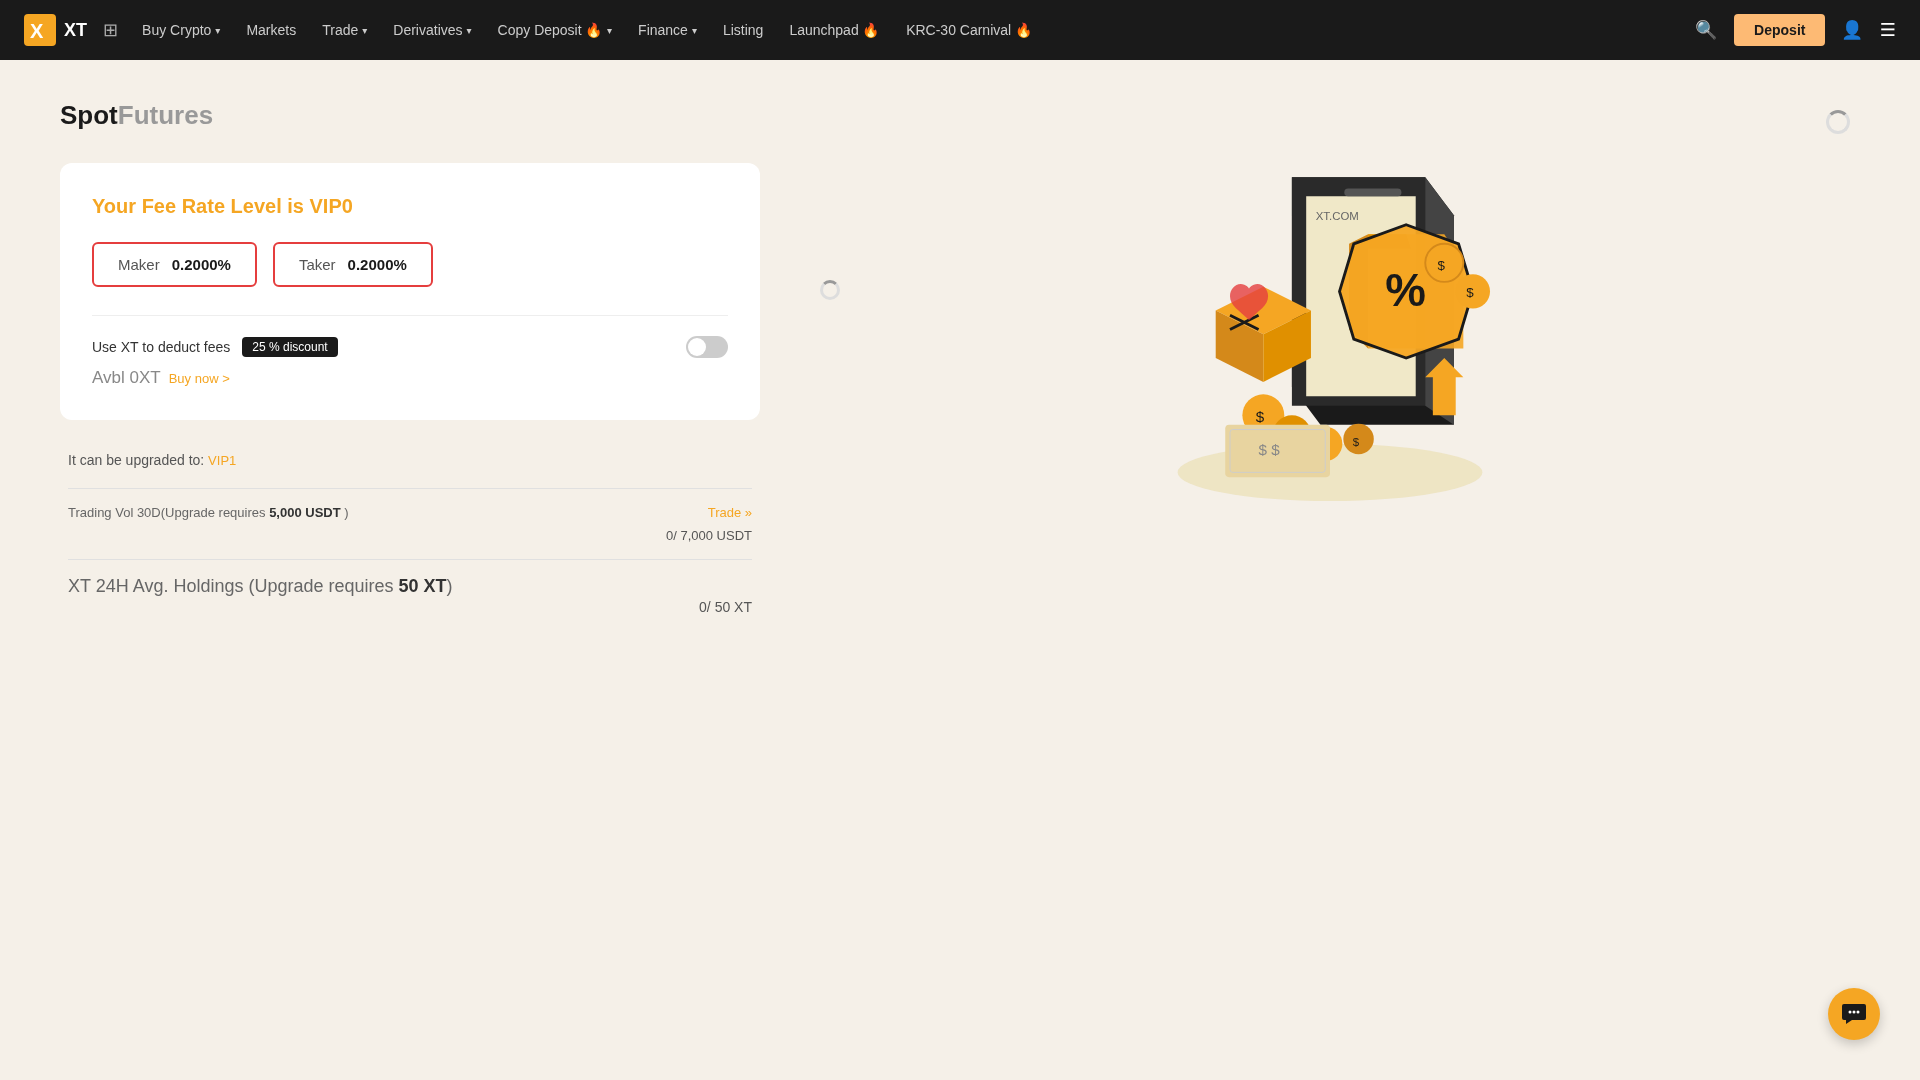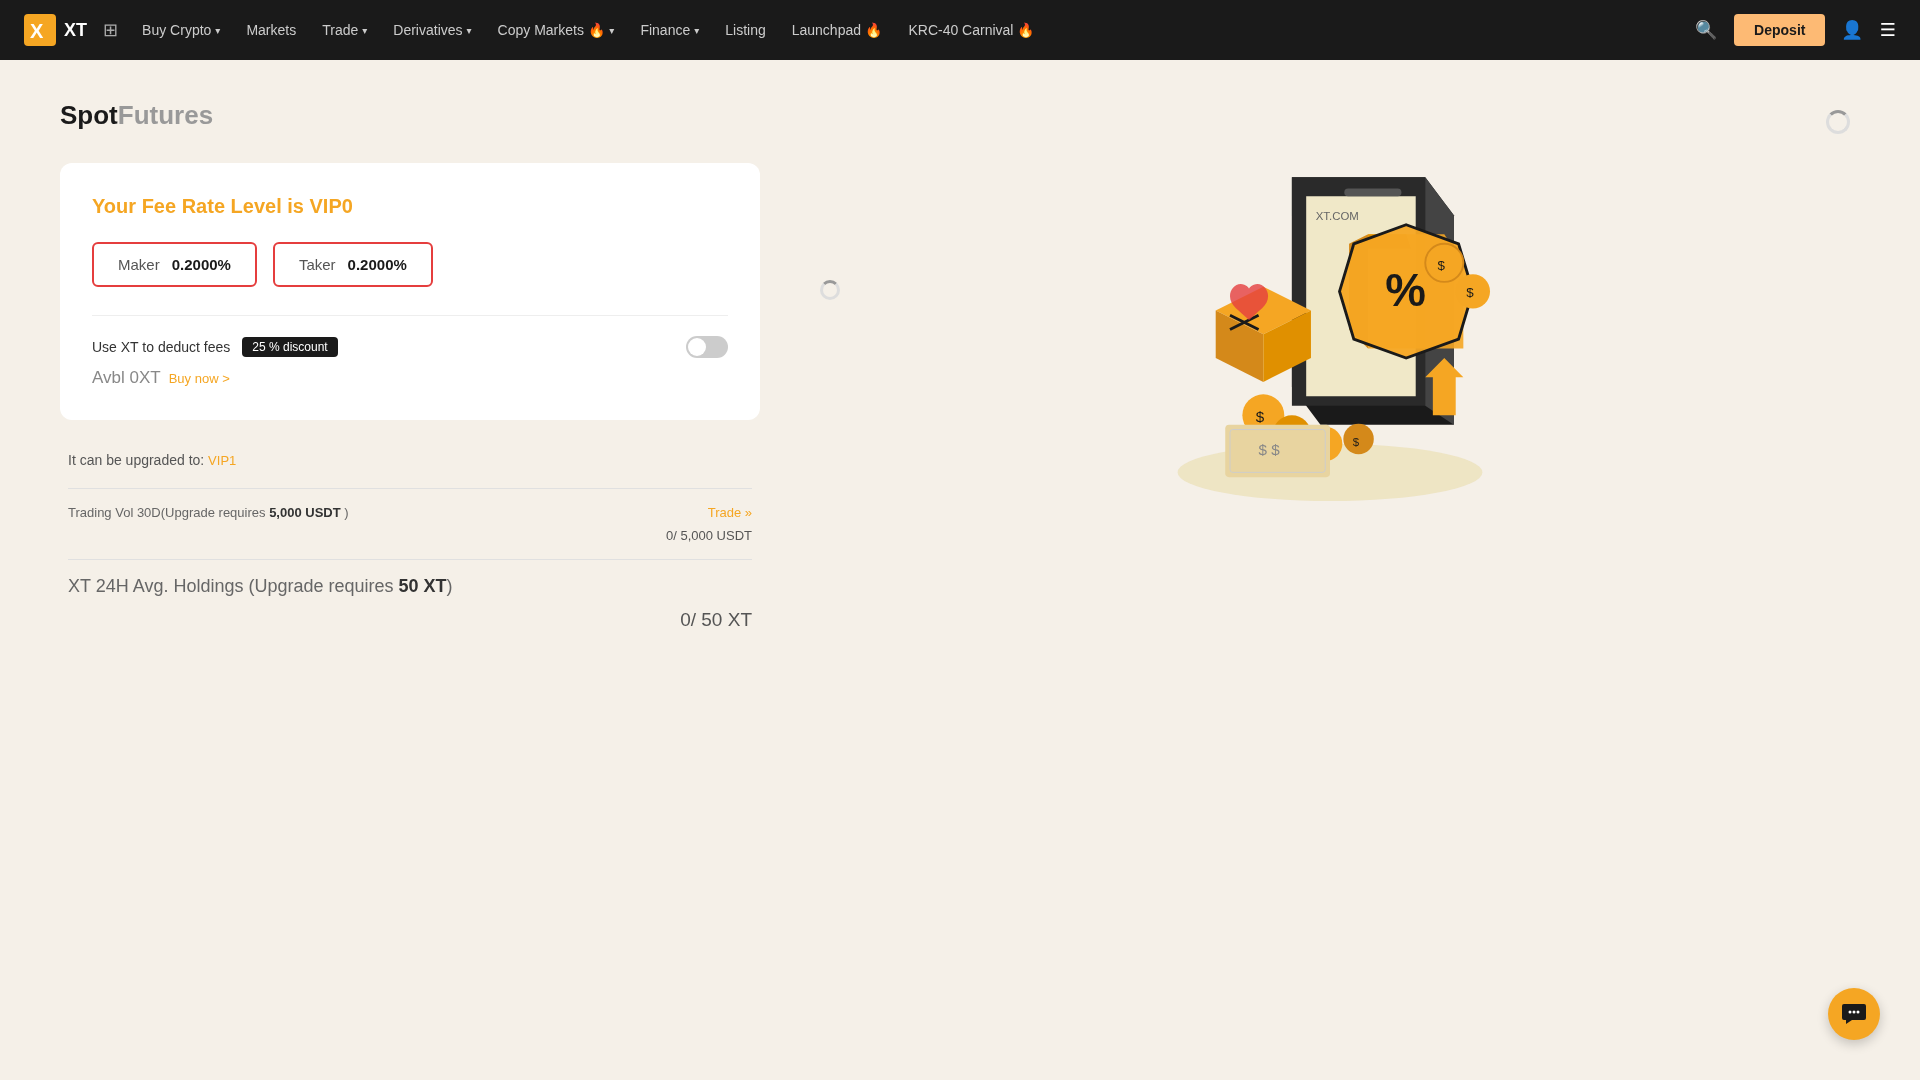--- a/index.html
+++ b/index.html
@@ -265,24 +265,24 @@
       justify-content: space-between;
     }
     .upgrade-row2-title {
       font-size: 18px;
       color: #666;
     }
     .upgrade-row2-title strong {
       color: #333;
     }
     .upgrade-row2-value {
-      font-size: 19px;
+      font-size: 14px;
       color: #555;
       text-align: right;
-      margin-top: 12px;
+      margin-top: 2px;
     }
 
     
     .right-panel {
       flex: 1;
       display: flex;
       align-items: flex-start;
       justify-content: center;
       padding-top: 20px;
       position: relative;
@@ -363,37 +363,37 @@
     </div>
     <div class="nav-item">
       <span>Trade</span>
       <span style="font-size:10px;">▾</span>
     </div>
     <div class="nav-item">
       <span>Derivatives</span>
       <span style="font-size:10px;">▾</span>
     </div>
     <div class="nav-item">
-      <span>Copy Markets</span>
+      <span>Copy Deposit</span>
       <span class="fire">🔥</span>
       <span style="font-size:10px;">▾</span>
     </div>
     <div class="nav-item">
       <span>Finance</span>
       <span style="font-size:10px;">▾</span>
     </div>
     <div class="nav-item">
       <span>Listing</span>
     </div>
     <div class="nav-item">
       <span>Launchpad</span>
       <span class="fire">🔥</span>
     </div>
     <div class="nav-item">
-      <span>KRC-40 Carnival</span>
+      <span>KRC-30 Carnival</span>
       <span class="fire">🔥</span>
     </div>
   </div>
 
   <div class="nav-right">
     <span class="search-icon-btn">🔍</span>
     <button class="deposit-btn">Deposit</button>
     <span class="user-icon">👤</span>
     <span class="menu-icon">☰</span>
   </div>
@@ -450,21 +450,21 @@
         <span>It can be upgraded to: </span><a class="buy-now-link">VIP1</a>
       </div>
 
       <div class="upgrade-row">
         <div class="upgrade-row-header">
           <span class="upgrade-row-title">
             <span>Trading Vol 30D(Upgrade requires </span><strong>5,000 USDT</strong><span> )</span>
           </span>
           <a class="trade-link">Trade »</a>
         </div>
-        <div class="upgrade-row-value" style="text-align:right;">0/ 5,000 USDT</div>
+        <div class="upgrade-row-value" style="text-align:right;">0/ 7,000 USDT</div>
       </div>
 
       <div class="upgrade-row2">
         <div class="upgrade-row2-header">
           <span class="upgrade-row2-title">
             <span>XT 24H Avg. Holdings (Upgrade requires </span><strong>50 XT</strong><span>)</span>
           </span>
         </div>
         <div class="upgrade-row2-value" style="text-align:right;">0/ 50 XT</div>
       </div>

